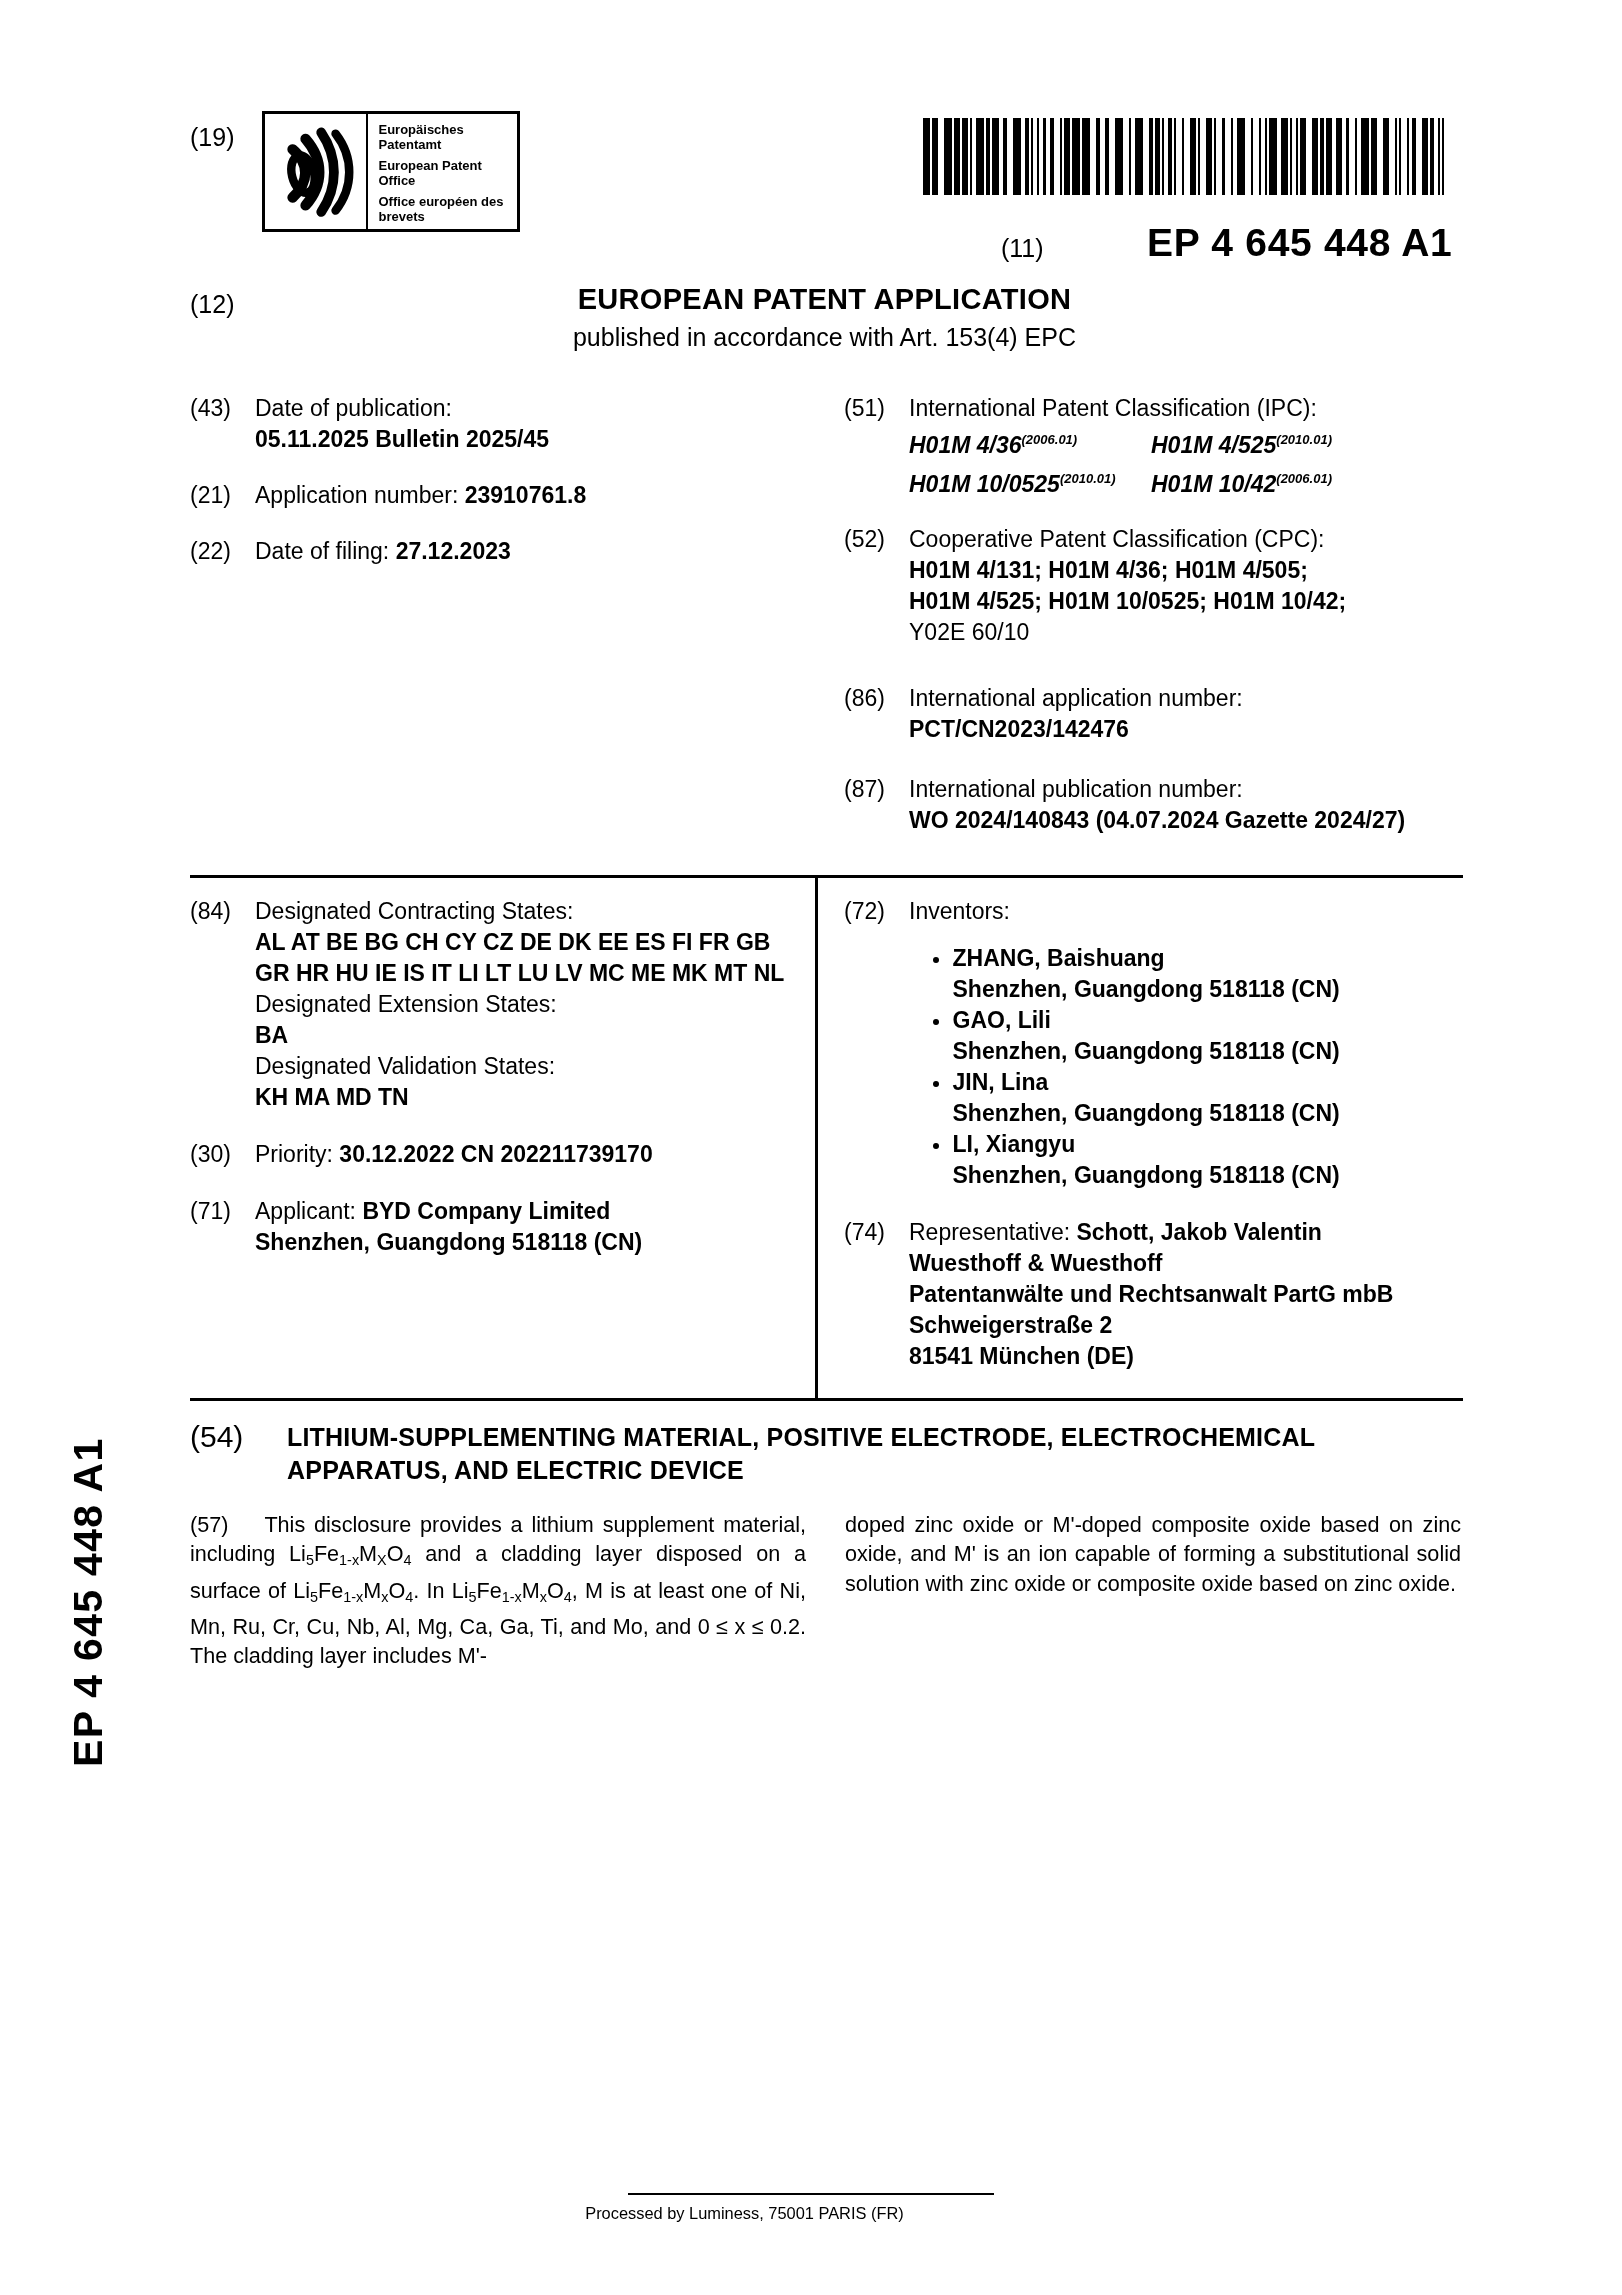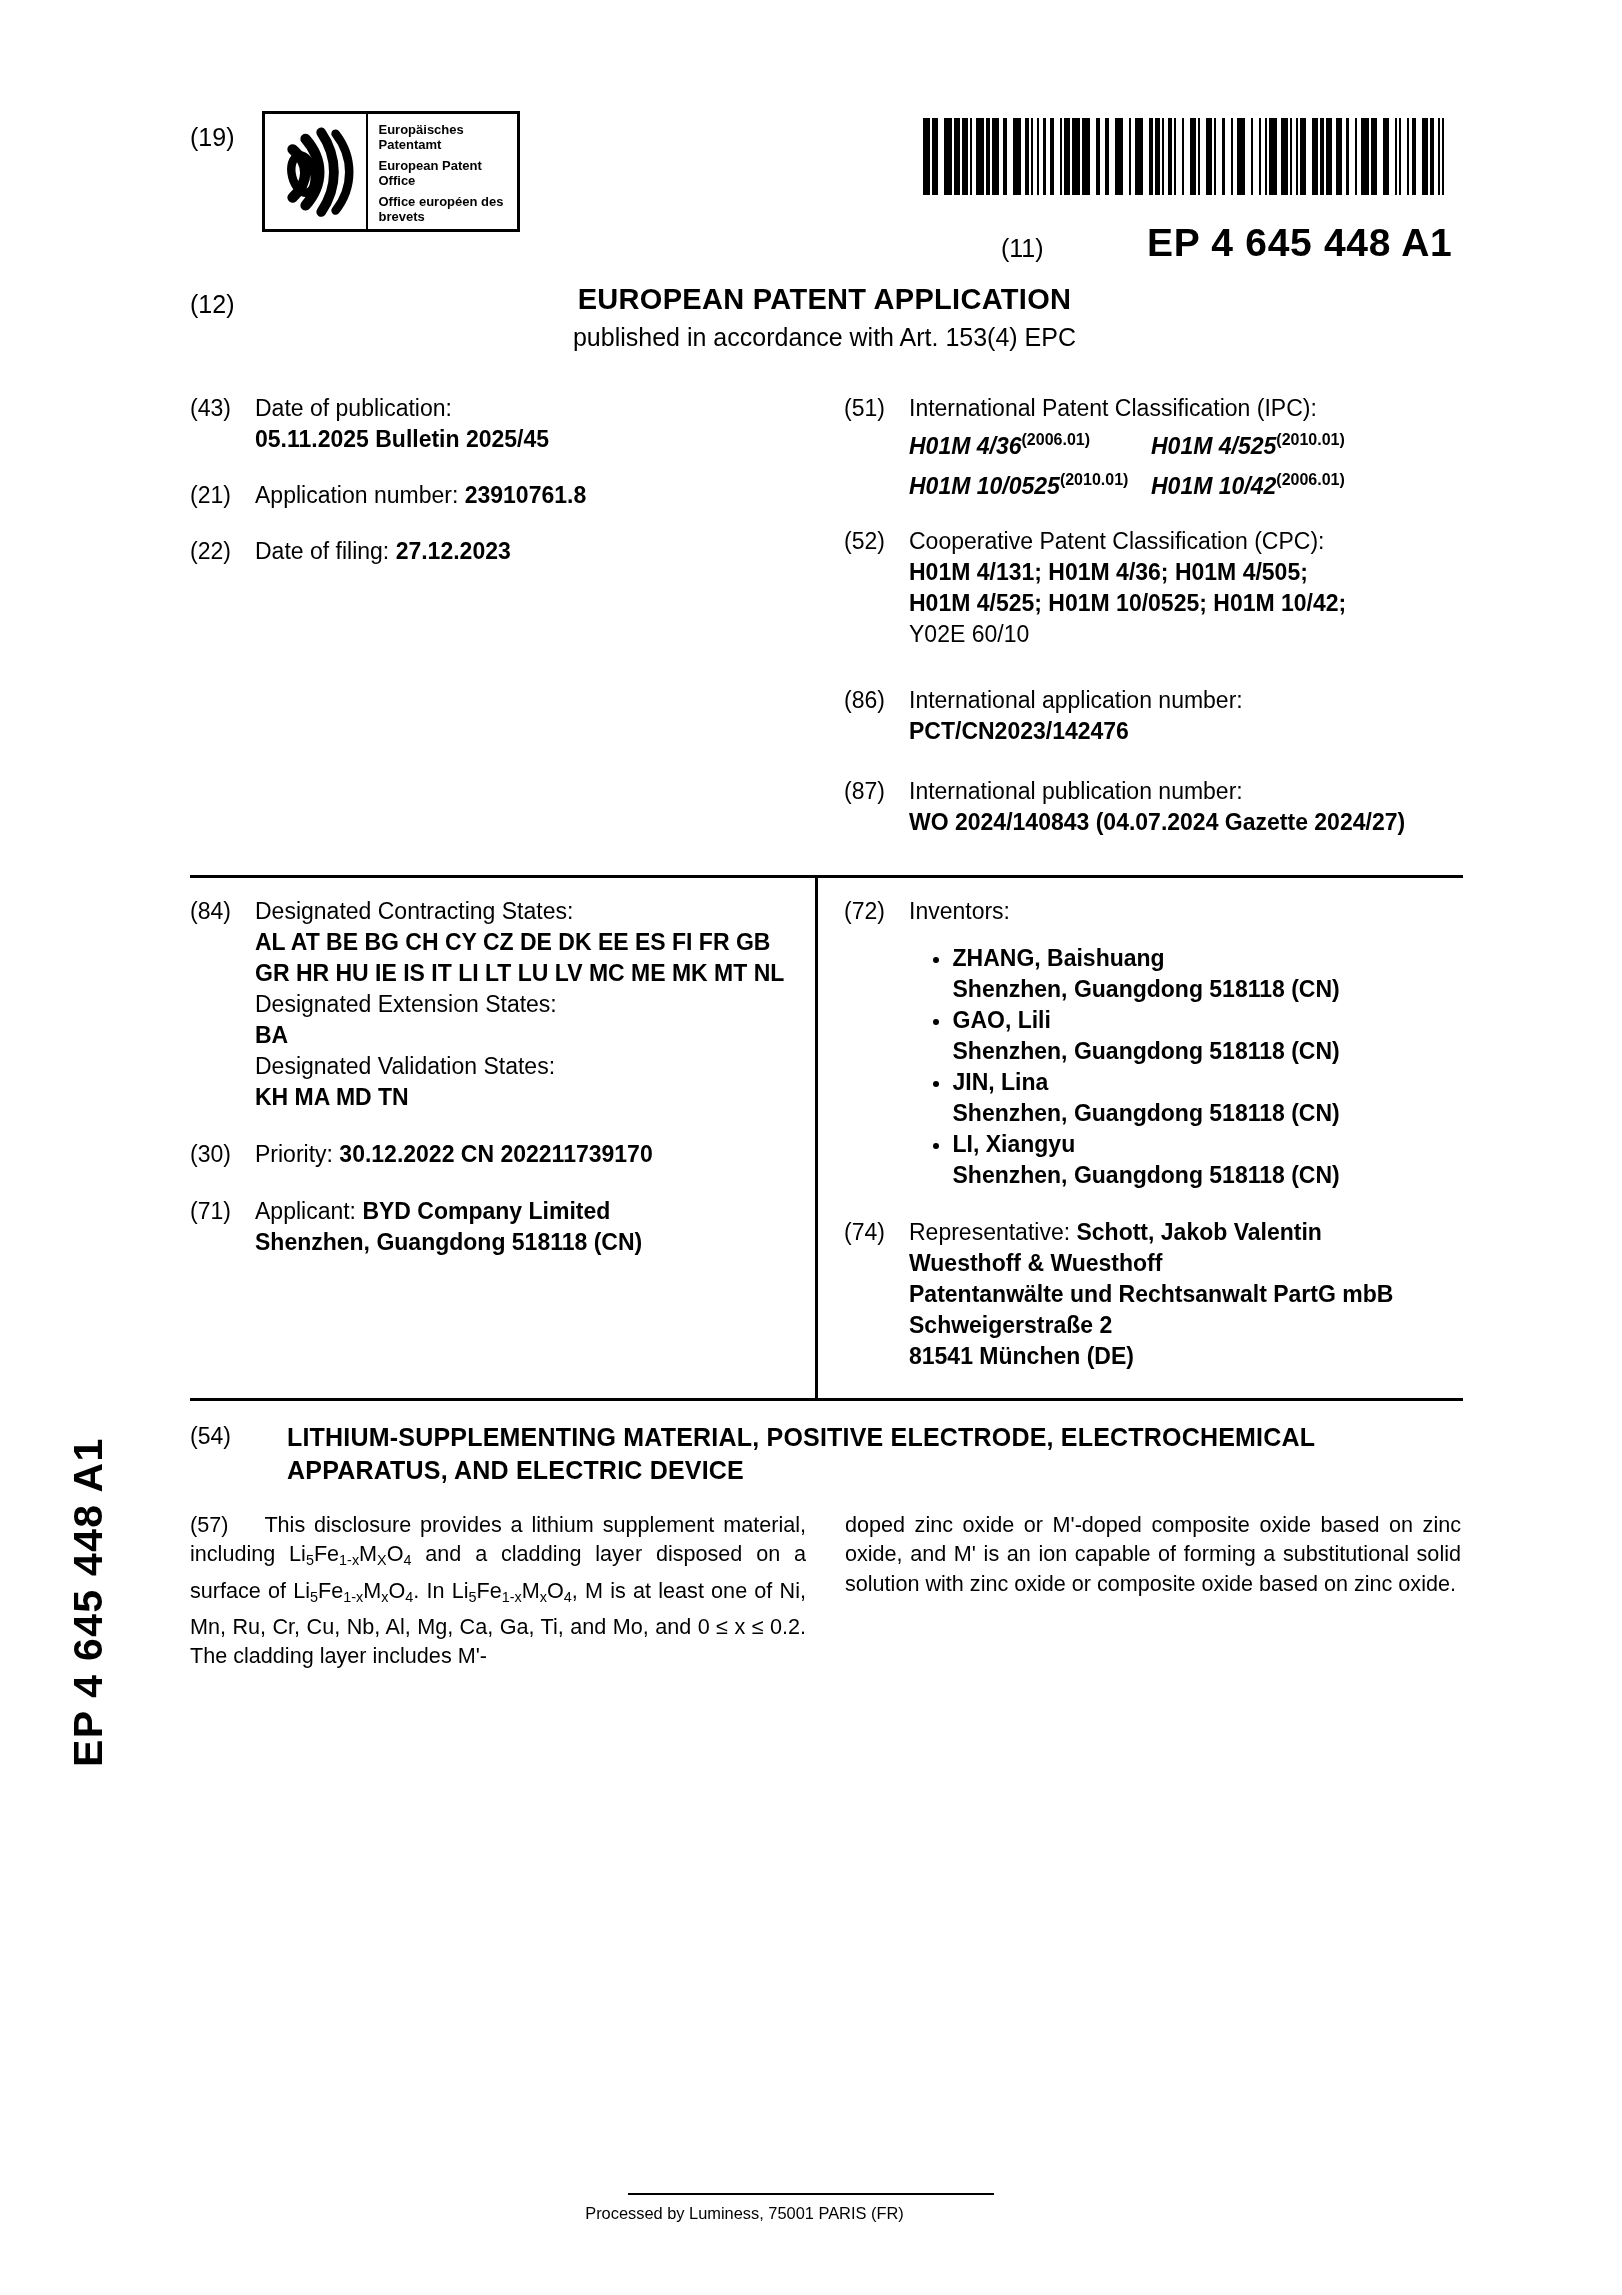--- a/index.html
+++ b/index.html
@@ -166,21 +166,21 @@
     font-size: 23px;
     line-height: 31px;
   }
   .fld .body {
     margin-left: 65px;
     font-size: 23px;
     line-height: 31px;
   }
   .b { font-weight: bold; }
   .ital { font-style: italic; font-weight: bold; }
-  sup.cls { font-size: 16px; font-weight: bold; vertical-align: super; }
+  sup.cls { font-size: 13px; font-weight: bold; font-style: italic; vertical-align: super; }
 
   .ipc-grid {
     display: grid;
     grid-template-columns: 242px auto;
     row-gap: 2.6px;
   }
 
   ul.inv {
     list-style: none;
     margin: 16px;
@@ -204,21 +204,21 @@
   
   .invtitle {
     position: absolute;
     left: 190px;
     top: 1421px;
     width: 1273px;
   }
   .invtitle .code {
     position: absolute;
     left: 0; top: 0;
-    font-size: 23px;
+    font-size: 30px;
     line-height: 31px;
   }
   .invtitle .body {
     margin-left: 97px;
     font-size: 25px;
     line-height: 33px;
     font-weight: bold;
     letter-spacing: 0.2px;
   }
 

